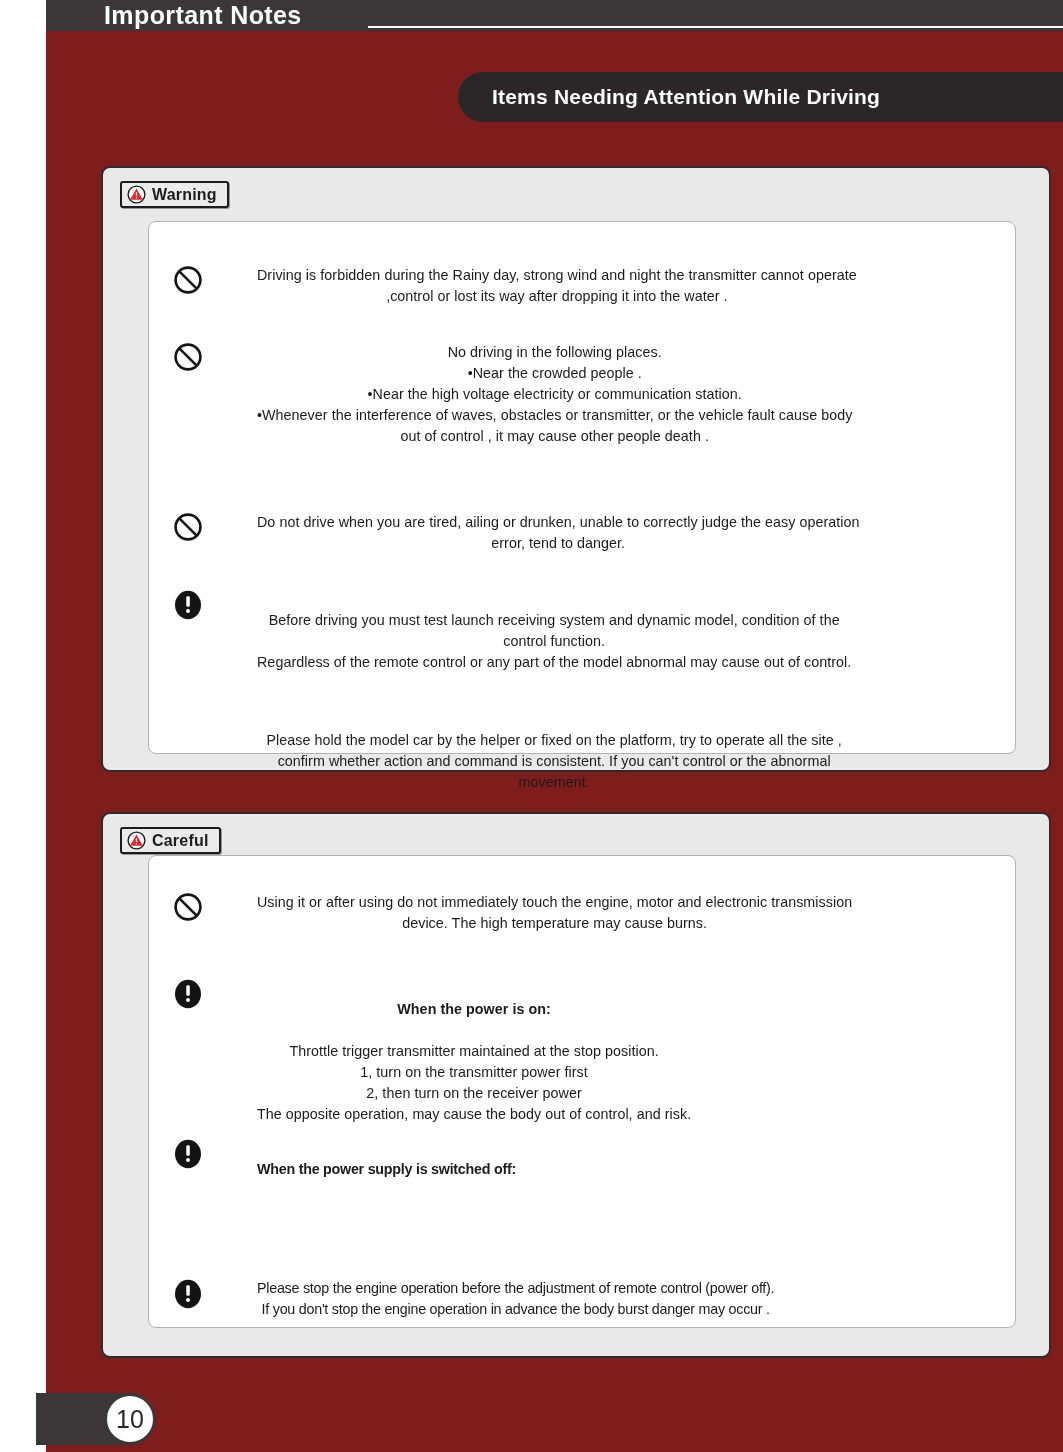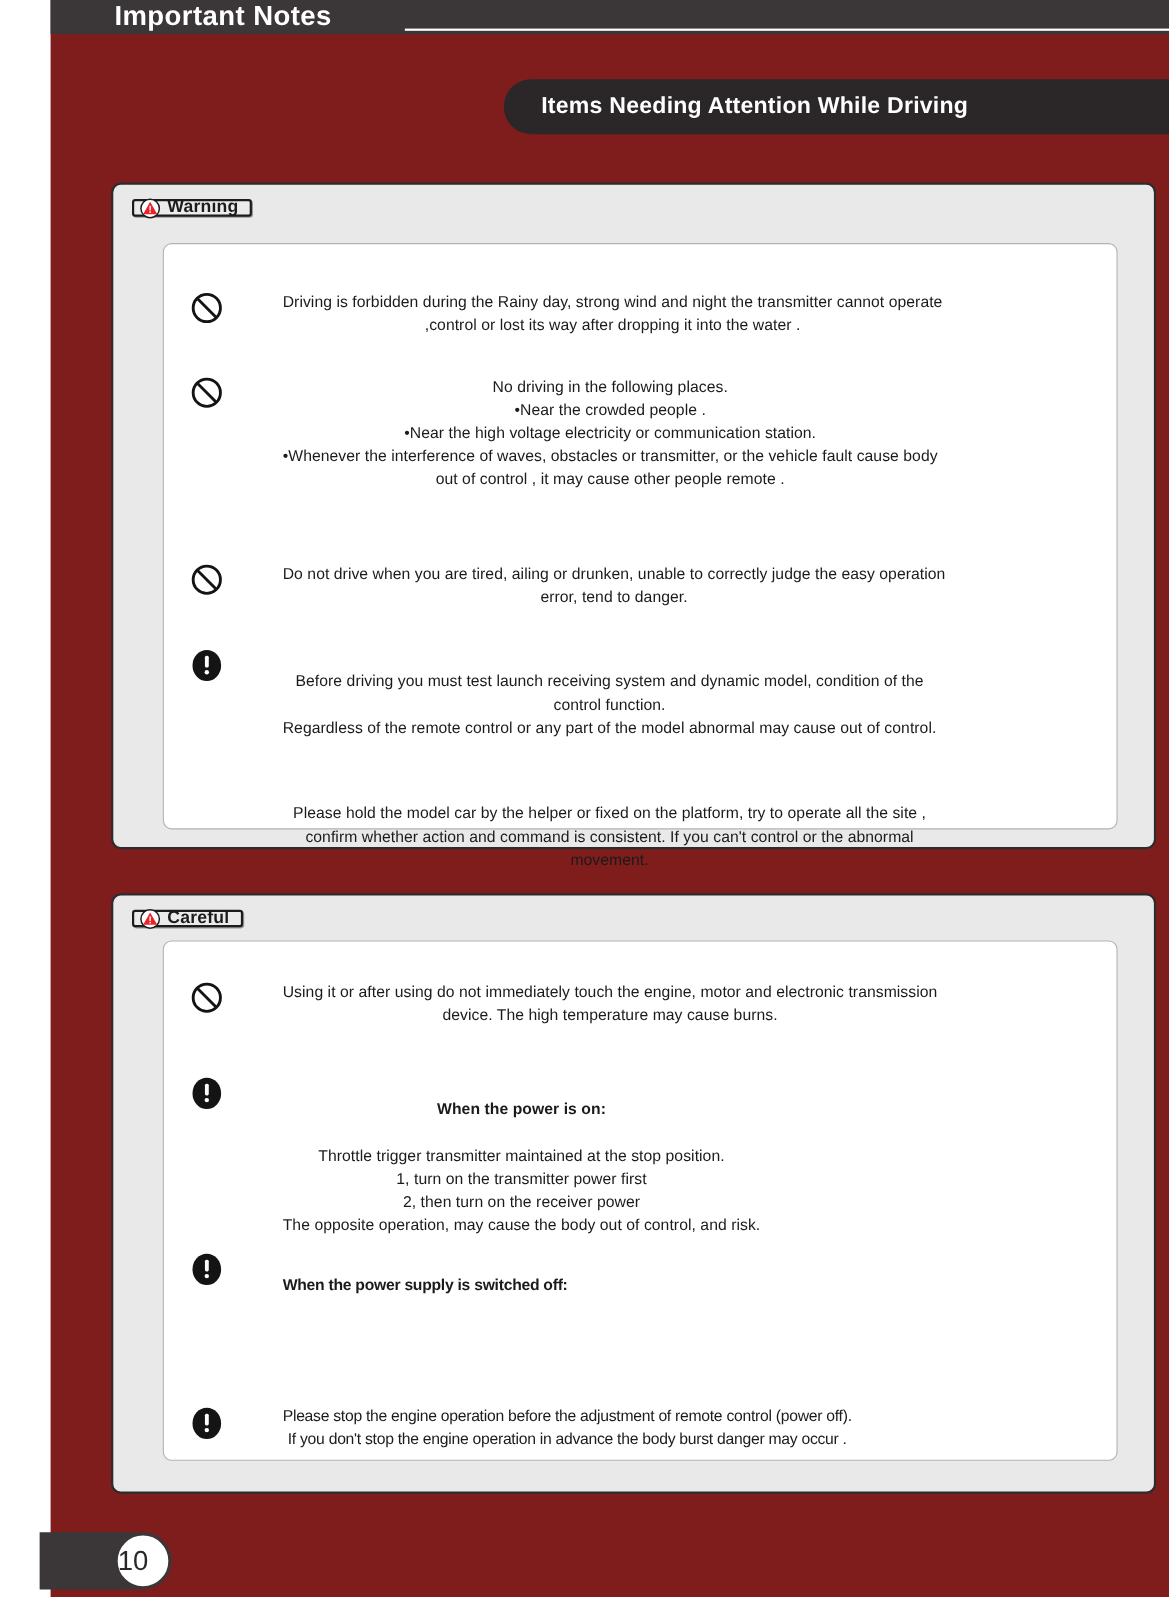--- a/index.html
+++ b/index.html
@@ -71,21 +71,21 @@
     border: 2px solid #2c2c2c;
     border-radius: 9px;
   }
   #panel-warning { top: 166px; height: 606px; }
   #panel-careful { top: 812px; height: 546px; }
 
   
   .badge {
     position: absolute;
     left: 17px; top: 13px;
-    height: 16px;
+    height: 27px;
     background: #ebebeb;
     border: 2px solid #1c1c1c;
     border-radius: 3px;
     display: flex;
     align-items: center;
     padding: 0 10px 0 5px;
     box-shadow: 1px 1px 0 rgba(0,0,0,0.35);
   }
   .badge-label {
     font-size: 16px;
@@ -147,21 +147,21 @@
   }
   .page-num-circle {
     position: absolute;
     left: 58px; top: 1393px;
     width: 52px; height: 52px;
     border-radius: 50%;
     background: #ffffff;
     border: 3px solid #3b3738;
     display: flex;
     align-items: center;
-    justify-content: flex-start;
+    justify-content: center;
   }
   .page-num {
     font-size: 25px;
     color: #2b2728;
     line-height: 26px;
   }
 </style>
 </head>
 <body>
 
@@ -206,21 +206,21 @@
         <span class="item-icon">
           <svg width="30" height="30" viewBox="0 0 30 30">
             <circle cx="15" cy="15" r="12.4" fill="none" stroke="#141414" stroke-width="2.6"></circle>
             <line x1="6.6" y1="6.6" x2="23.4" y2="23.4" stroke="#141414" stroke-width="2.6"></line>
           </svg>
         </span>
         <span class="item-text">No driving in the following places.
 •Near the crowded people .
 •Near the high voltage electricity or communication station.
 •Whenever the interference of waves, obstacles or transmitter, or the vehicle fault cause body
-out of control ,  it may cause other people remote .</span>
+out of control ,  it may cause other people death .</span>
       </div>
 
       <div class="item" style="left:24px; top:290px; width:820px;">
         <span class="item-icon">
           <svg width="30" height="30" viewBox="0 0 30 30">
             <circle cx="15" cy="15" r="12.4" fill="none" stroke="#141414" stroke-width="2.6"></circle>
             <line x1="6.6" y1="6.6" x2="23.4" y2="23.4" stroke="#141414" stroke-width="2.6"></line>
           </svg>
         </span>
         <span class="item-text">Do not drive when you are tired, ailing or drunken, unable to correctly judge the easy operation

